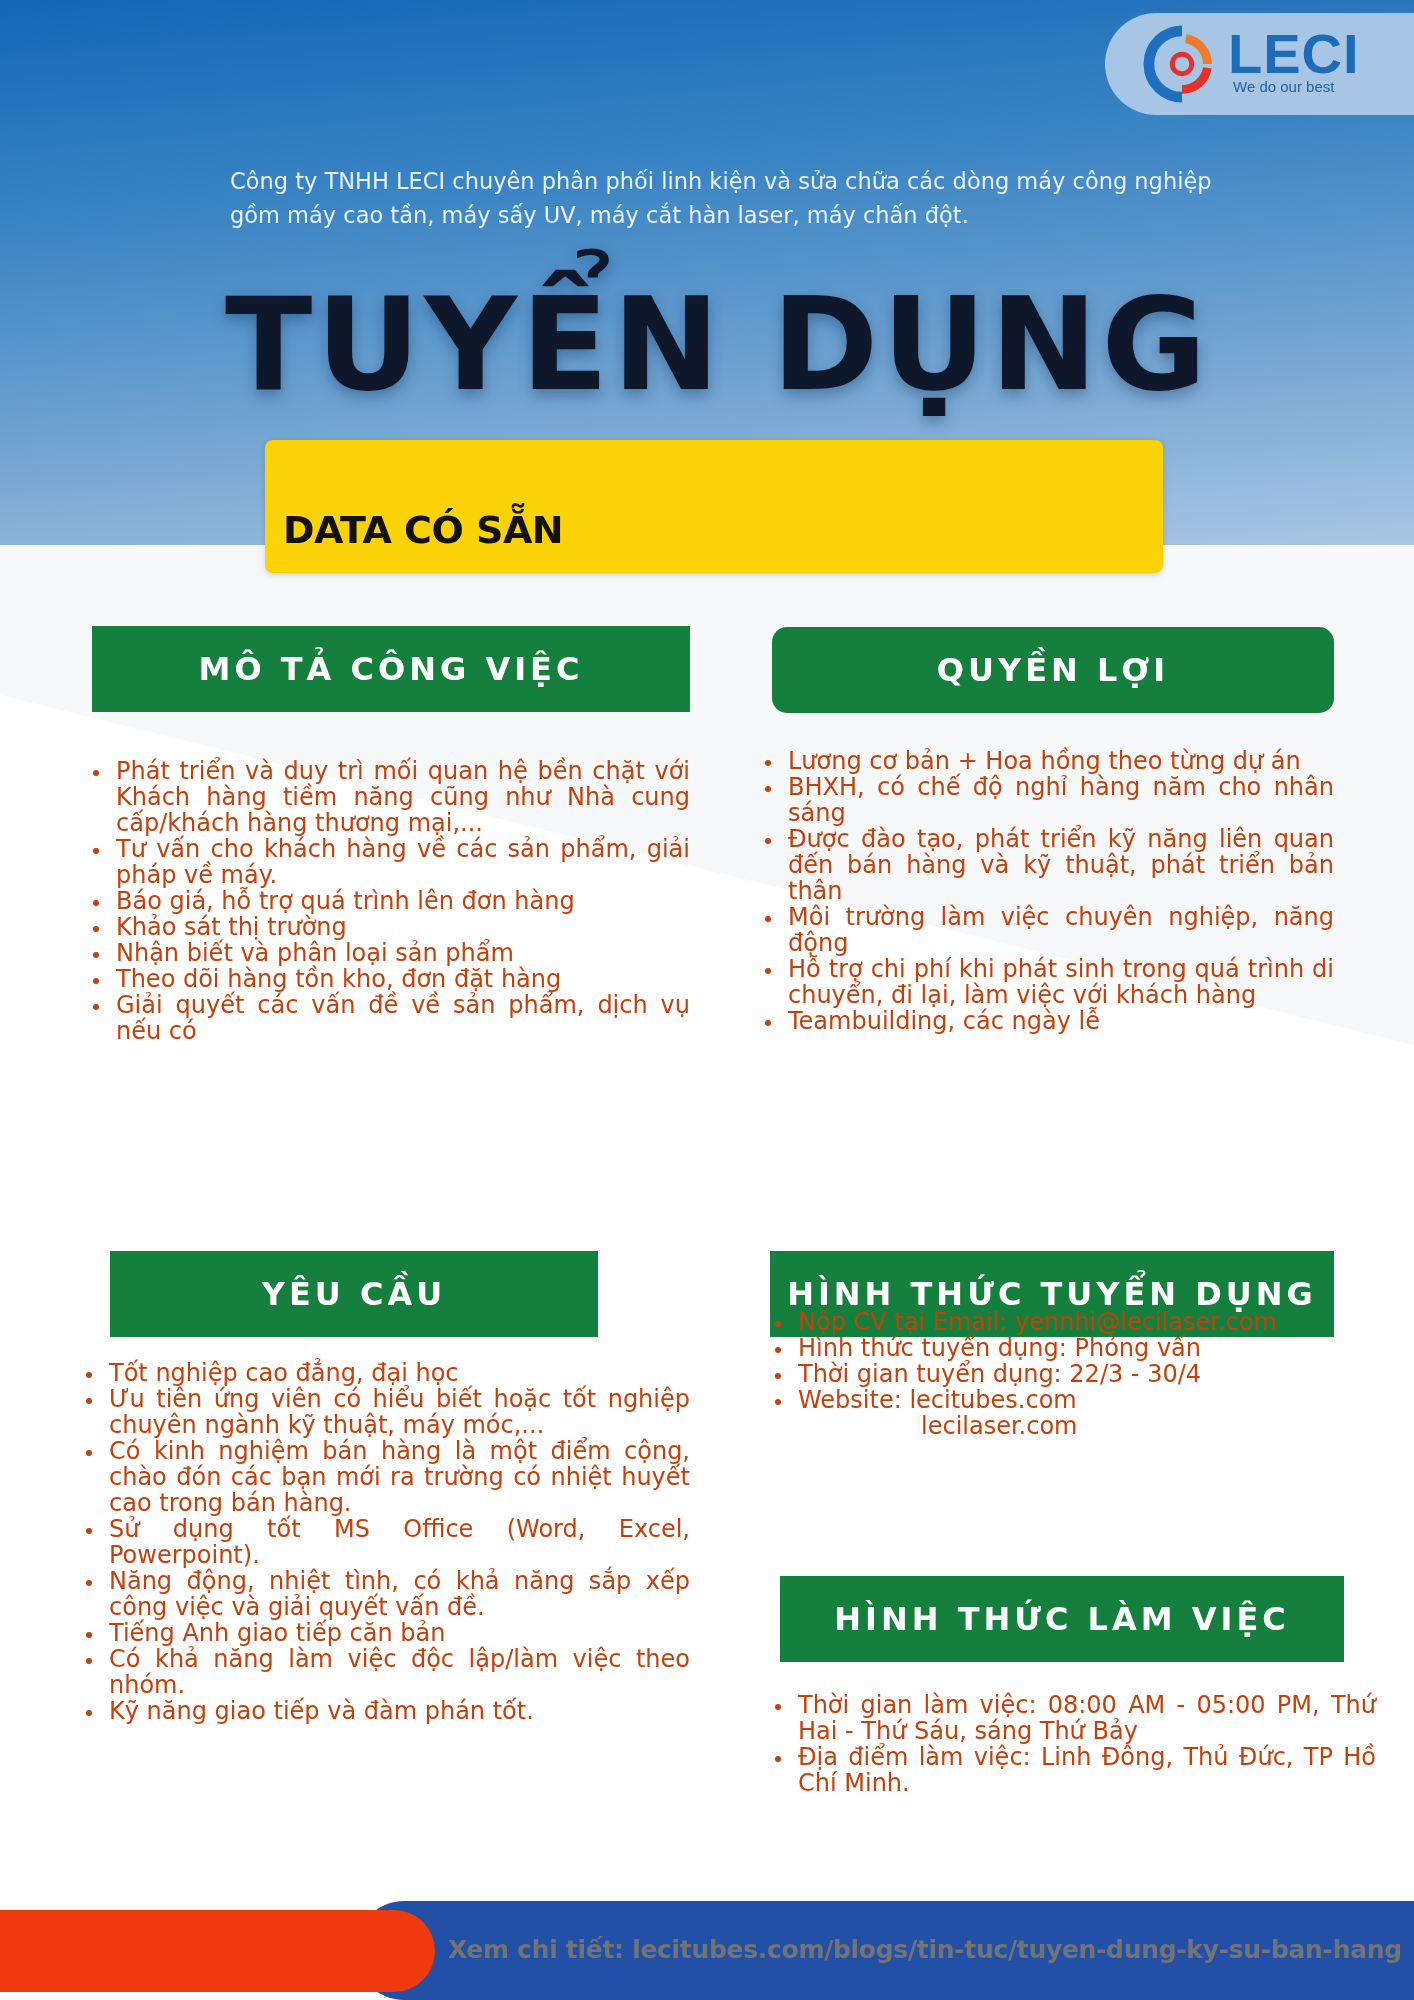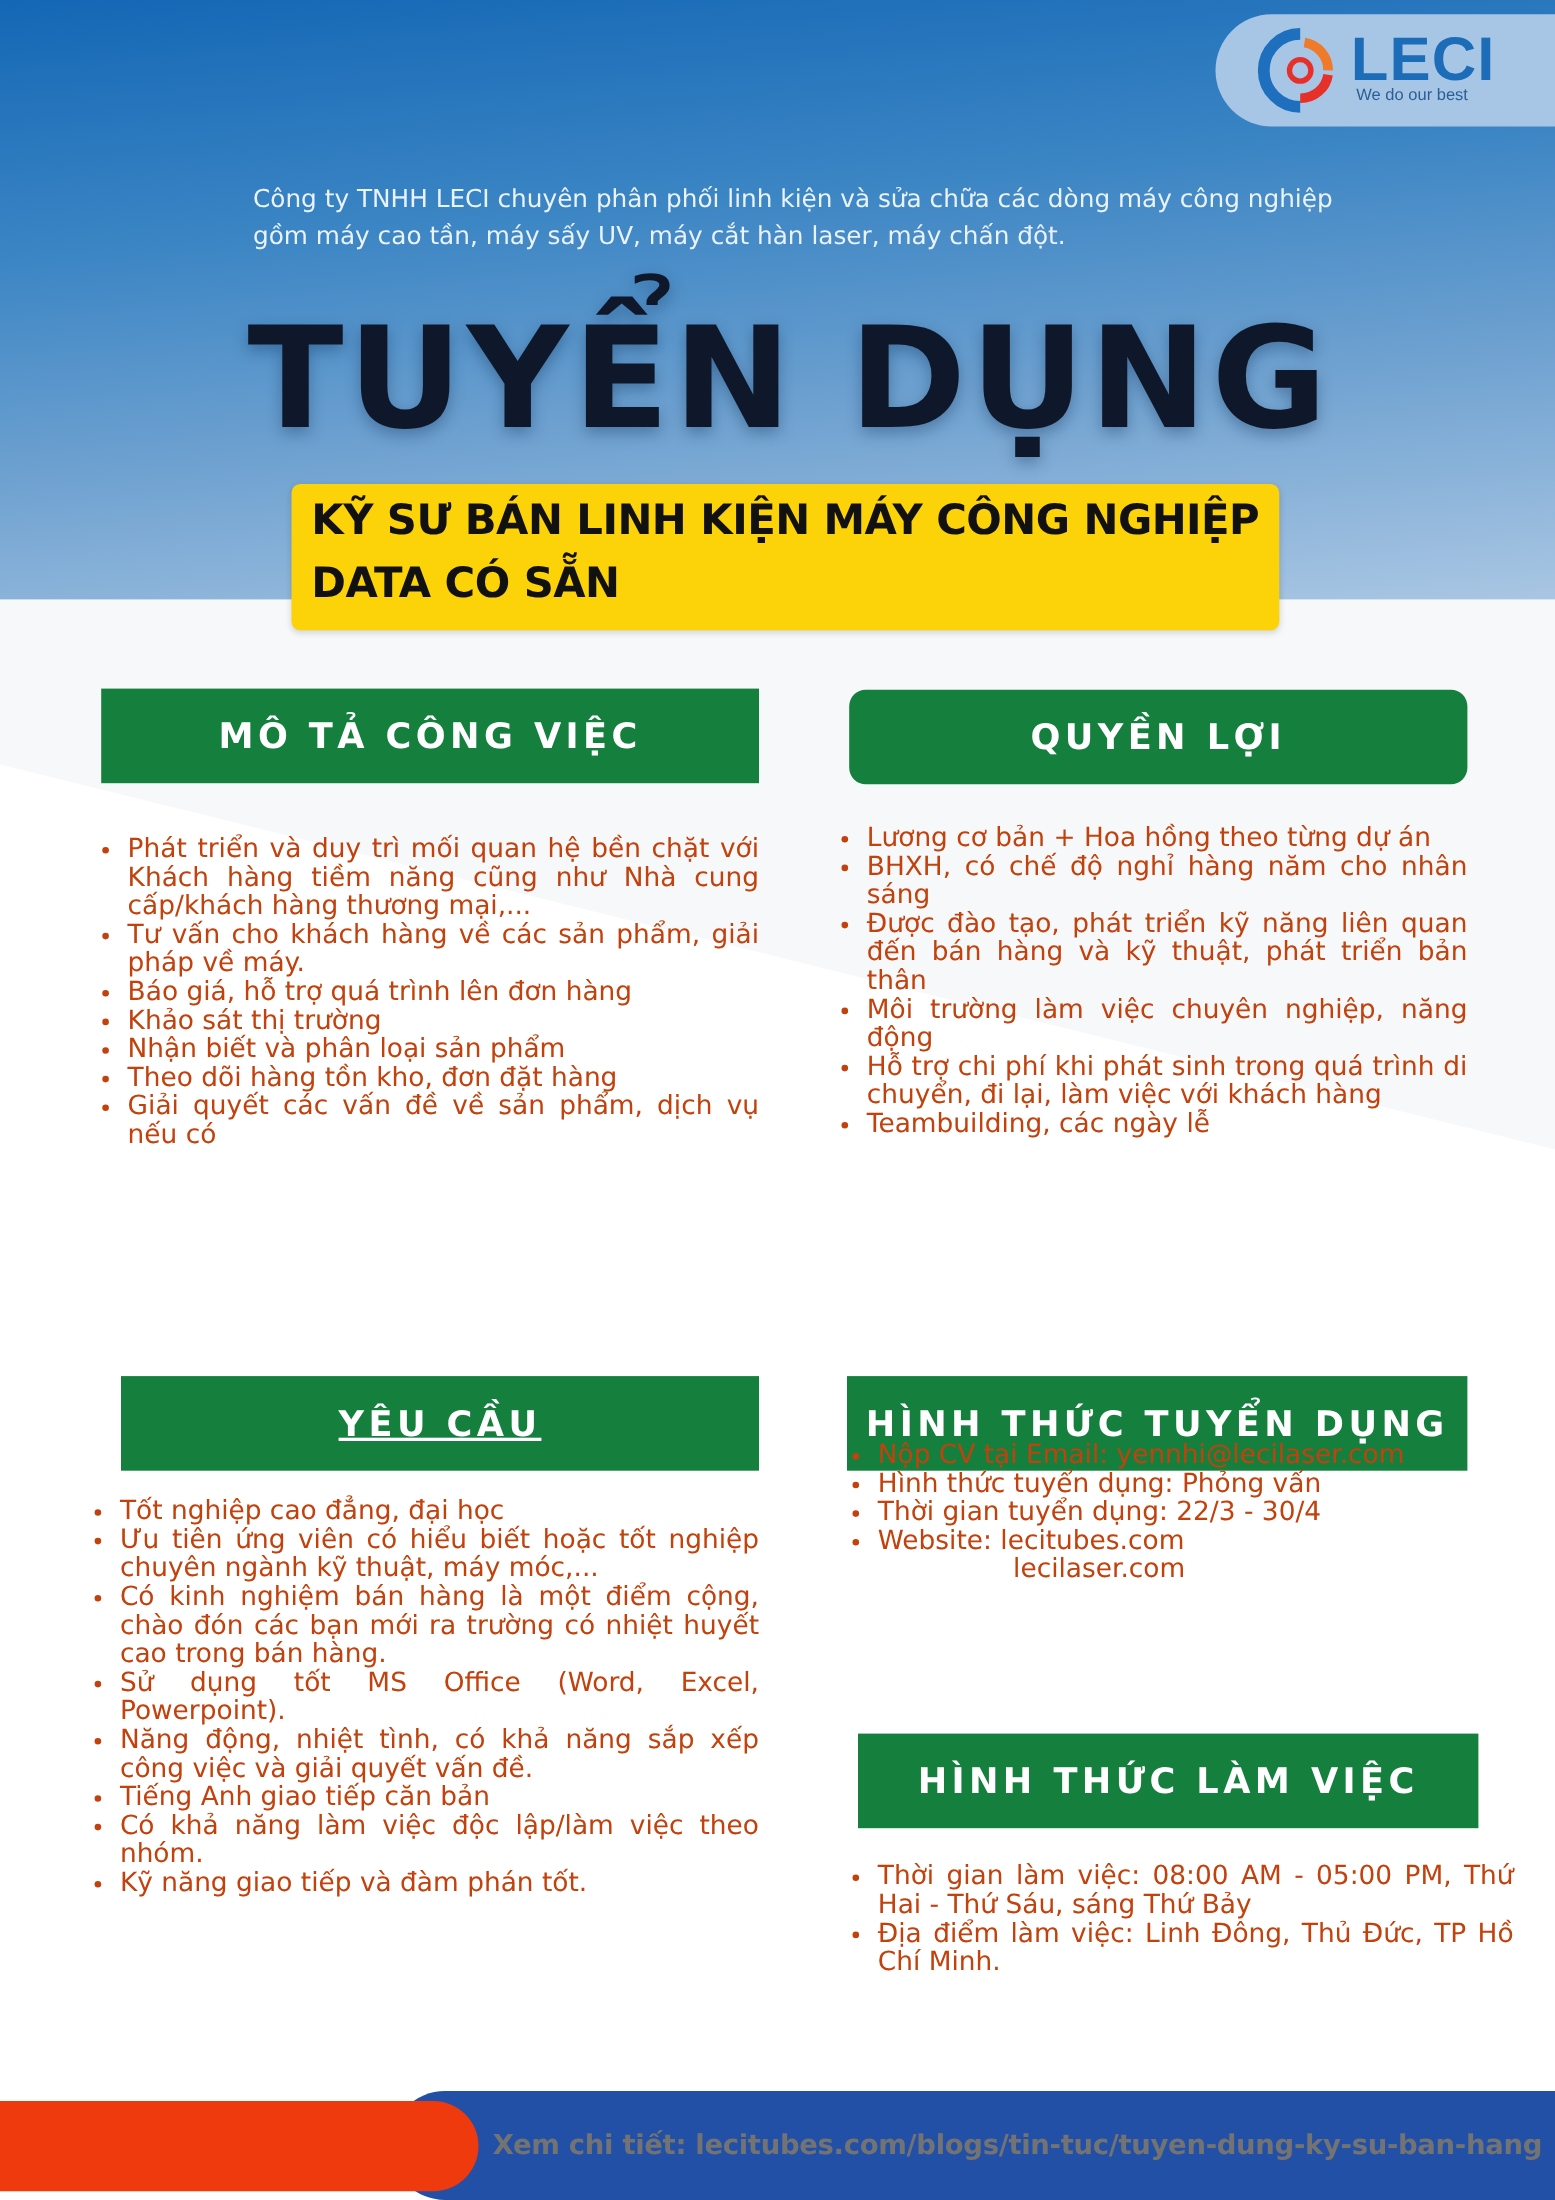--- a/index.html
+++ b/index.html
@@ -96,21 +96,20 @@
     <circle cx="40" cy="40" r="10" fill="none" stroke="#e8302a" stroke-width="5"></circle>
   </svg>
   <div class="logo-text">LECI</div>
   <div class="logo-tag">We do our best</div>
 </div>
 
 <div class="intro">Công ty TNHH LECI chuyên phân phối linh kiện và sửa chữa các dòng máy công nghiệp gồm máy cao tần, máy sấy UV,  máy cắt  hàn laser, máy chấn đột.</div>
 <div class="title">TUYỂN DỤNG</div>
 
 <div class="job-box">
-  <div class="job-line l1">KỸ SƯ BÁN LINH KIỆN MÁY CÔNG NGHIỆP</div>
   <div class="job-line l2">DATA CÓ SẴN</div>
 </div>
 
 <div class="sec-head" style="left:92px; top:626px; width:598px;">MÔ TẢ CÔNG VIỆC</div>
 <ul class="list" style="left:80px; top:758px; width:578px;">
   <li>Phát triển và duy trì mối quan hệ bền chặt với Khách hàng tiềm năng cũng như Nhà cung cấp/khách hàng thương mại,...</li>
   <li>Tư vấn cho khách hàng về các sản phẩm, giải pháp về máy.</li>
   <li>Báo giá, hỗ trợ quá trình lên đơn hàng</li>
   <li>Khảo sát thị trường</li>
   <li>Nhận biết và phân loại sản phẩm</li>
@@ -121,21 +120,21 @@
 <div class="sec-head" style="left:772px; top:627px; width:562px;border-radius:15px;">QUYỀN LỢI</div>
 <ul class="list" style="left:752px; top:748px; width:550px;">
   <li>Lương cơ bản + Hoa hồng theo từng dự án</li>
   <li>BHXH, có chế độ nghỉ hàng năm cho nhân sáng</li>
   <li>Được đào tạo, phát triển kỹ năng liên quan đến bán hàng và kỹ thuật, phát triển bản thân</li>
   <li>Môi trường làm việc chuyên nghiệp, năng động</li>
   <li>Hỗ trợ chi phí khi phát sinh trong quá trình di chuyển, đi lại, làm việc với khách hàng</li>
   <li>Teambuilding, các ngày lễ</li>
 </ul>
 
-<div class="sec-head" style="left:110px; top:1251px; width:580px;text-decoration:underline;">YÊU CẦU</div>
+<div class="sec-head" style="left:110px; top:1251px; width:488px;">YÊU CẦU</div>
 <ul class="list" style="left:73px; top:1360px; width:585px;">
   <li>Tốt nghiệp cao đẳng, đại học</li>
   <li>Ưu tiên ứng viên có hiểu biết hoặc tốt nghiệp chuyên ngành kỹ thuật, máy móc,...</li>
   <li>Có kinh nghiệm bán hàng là một điểm cộng, chào đón các bạn mới ra trường có nhiệt huyết cao trong bán hàng.</li>
   <li>Sử dụng tốt MS Office (Word, Excel, Powerpoint).</li>
   <li>Năng động, nhiệt tình, có khả năng sắp xếp công việc và giải quyết vấn đề.</li>
   <li>Tiếng Anh giao tiếp căn bản</li>
   <li>Có khả năng làm việc độc lập/làm việc theo nhóm.</li>
   <li>Kỹ năng giao tiếp và đàm phán tốt.</li>
 </ul>

